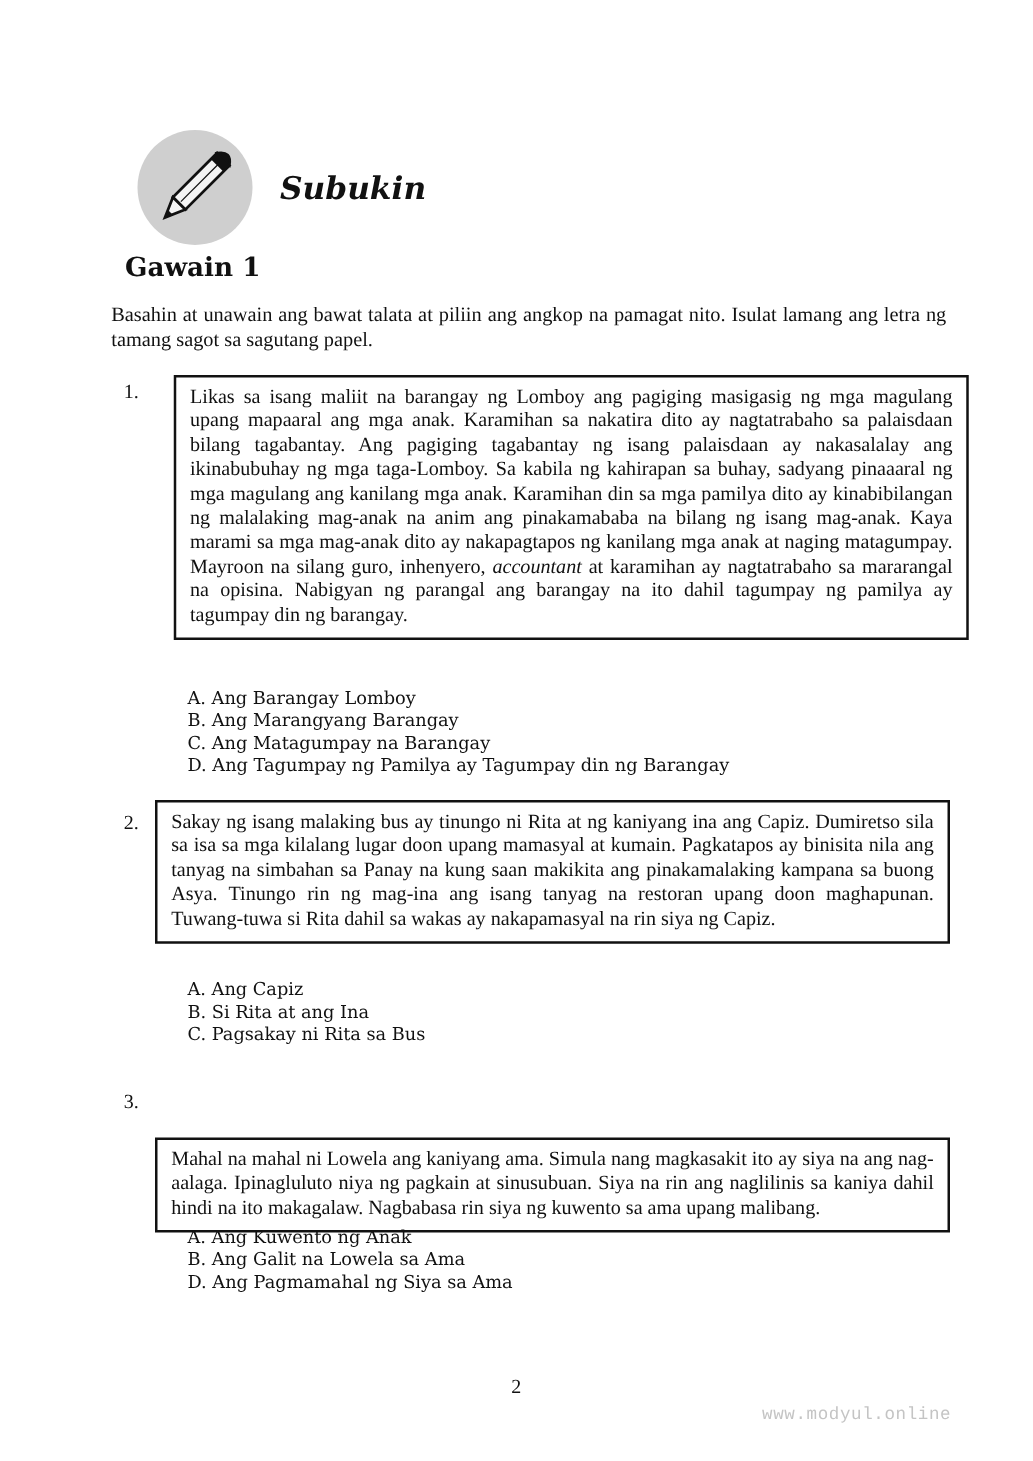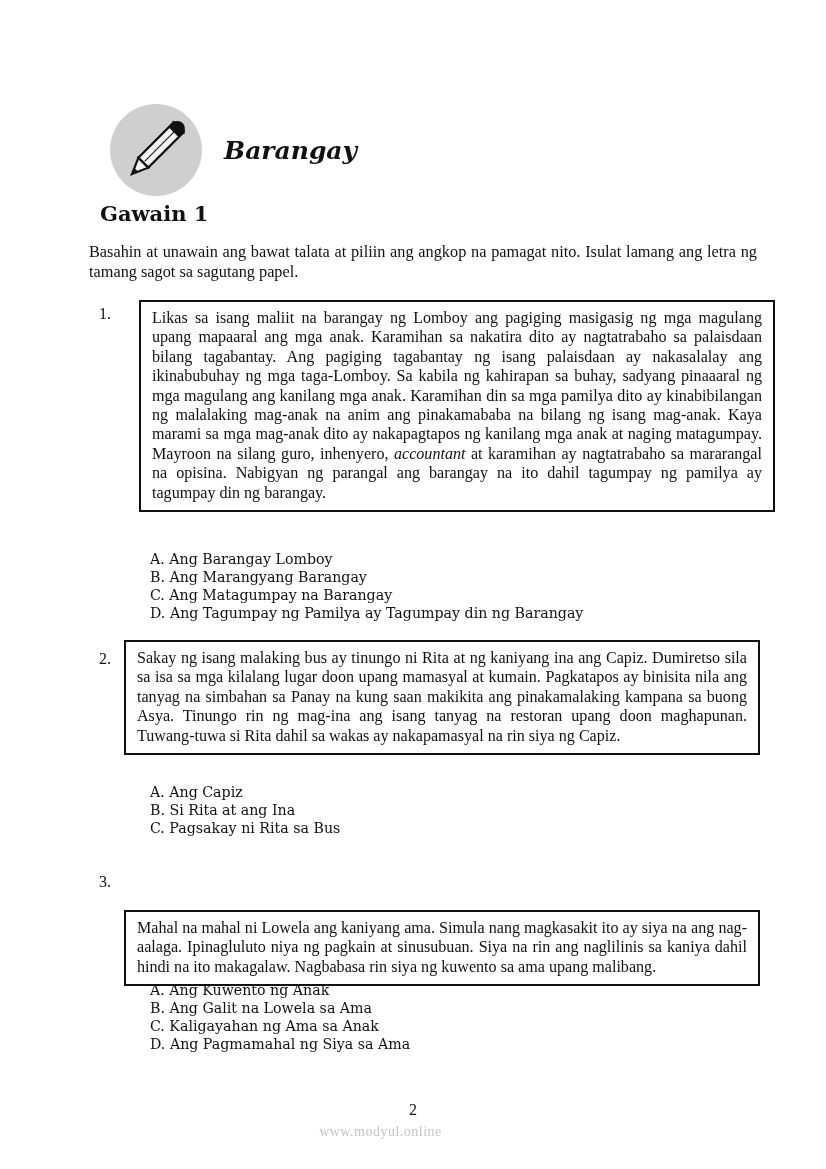--- a/index.html
+++ b/index.html
@@ -8,39 +8,39 @@
   .icon-circle svg { position: absolute; left: 0; top: 0; width: 92px; height: 92px; }
   .title { position: absolute; left: 224px; top: 136px; font-family: "DejaVu Serif", serif; font-weight: bold; font-style: italic; font-size: 25px; color: #111; }
   .gawain { position: absolute; left: 100px; top: 201px; font-family: "DejaVu Serif", serif; font-weight: bold; font-size: 21px; }
   .instructions { position: absolute; left: 89px; top: 242px; width: 668px; font-family: "Liberation Serif", serif; font-size: 16.3px; line-height: 20px; text-align: justify; }
   .num { position: absolute; left: 99px; font-family: "Liberation Serif", serif; font-size: 16px; }
   .box { position: absolute; left: 139px; width: 610px; border: 2.5px solid #111; padding: 6px 11px 8px 11px; font-family: "Liberation Serif", serif; font-size: 16.1px; line-height: 19.4px; text-align: justify; }
   .box i { font-style: italic; }
   .choices { position: absolute; left: 150px; font-family: "DejaVu Serif", serif; font-size: 14.2px; line-height: 18px; }
   .choices div { white-space: nowrap; }
   .page-num { position: absolute; left: 0; width: 826px; top: 1101px; text-align: center; font-family: "Liberation Serif", serif; font-size: 16px; }
-  .watermark { position: absolute; left: 0; width: 761px; top: 1124px; text-align: center; font-family: Liberation Serif, serif; font-size: 14px; color: #c4c4c4; letter-spacing: 0.5px; }
+  .watermark { position: absolute; left: 0; width: 761px; top: 1124px; text-align: right; font-family: Liberation Mono, monospace; font-size: 14px; color: #c4c4c4; letter-spacing: 0.5px; }
 </style>
 </head>
 <body>
 
 <div class="icon-circle">
   <svg viewBox="0 0 92 92">
     <g transform="rotate(45 46 46)">
       <rect x="39" y="14" width="14" height="50" fill="#f4f4f4" stroke="#111" stroke-width="2.2"></rect>
       <line x1="46" y1="18" x2="46" y2="62" stroke="#111" stroke-width="1"></line>
       <path d="M39 14 Q46 4 53 14 Z" fill="#111" stroke="#111" stroke-width="2"></path>
       <rect x="39" y="14" width="14" height="7" fill="#111"></rect>
       <path d="M39 64 L46 80 L53 64 Z" fill="#f4f4f4" stroke="#111" stroke-width="2.2"></path>
       <path d="M43.5 74 L46 80 L48.5 74 Z" fill="#111"></path>
     </g>
   </svg>
 </div>
 
-<div class="title">Barangay</div>
+<div class="title">Subukin</div>
 <div class="gawain">Gawain 1</div>
 
 <div class="instructions">Basahin at unawain ang bawat talata at piliin ang angkop na pamagat nito.  Isulat lamang ang letra ng tamang sagot sa sagutang papel.</div>
 
 <div class="num" style="top:305px;">1.</div>
 <div class="box" style="top:300px;">
   <span>Likas sa isang maliit na barangay ng Lomboy ang pagiging masigasig ng mga magulang upang mapaaral ang mga anak. Karamihan sa nakatira dito ay nagtatrabaho sa palaisdaan bilang tagabantay.  Ang pagiging tagabantay ng isang palaisdaan ay nakasalalay ang ikinabubuhay ng mga taga-Lomboy. Sa kabila ng kahirapan sa buhay, sadyang pinaaaral ng mga magulang ang kanilang mga anak. Karamihan din sa mga pamilya dito ay kinabibilangan ng malalaking mag-anak na anim ang pinakamababa na bilang ng isang mag-anak. Kaya marami sa mga mag-anak dito ay nakapagtapos ng kanilang mga anak at naging matagumpay.  Mayroon na silang guro, inhenyero, </span><i>accountant</i><span> at karamihan ay nagtatrabaho sa mararangal na opisina.  Nabigyan ng parangal ang barangay na ito dahil tagumpay ng pamilya ay tagumpay din ng barangay.</span>
 </div>
 <div class="choices" style="top:550px;">
   <div>A. Ang Barangay Lomboy</div>
@@ -59,18 +59,17 @@
   <div>C. Pagsakay ni Rita sa Bus</div>
 </div>
 
 <div class="num" style="top:873px;">3.</div>
 <div class="box" style="top:878px; left:124px;margin-top:32px;">
   <span>Mahal na mahal ni Lowela ang kaniyang ama. Simula nang magkasakit ito ay siya na ang nag-aalaga. Ipinagluluto niya ng pagkain at sinusubuan. Siya na rin ang naglilinis sa kaniya dahil hindi na ito makagalaw. Nagbabasa rin siya ng kuwento sa ama upang malibang.</span>
 </div>
 <div class="choices" style="top:981px;">
   <div>A. Ang Kuwento ng Anak</div>
   <div>B. Ang Galit na Lowela sa Ama</div>
-  <div>C. Kaligayahan ng Ama sa Anak</div>
   <div>D. Ang Pagmamahal ng Siya sa Ama</div>
 </div>
 
 <div class="page-num">2</div>
 <div class="watermark">www.modyul.online</div>
 
 </body></html>

